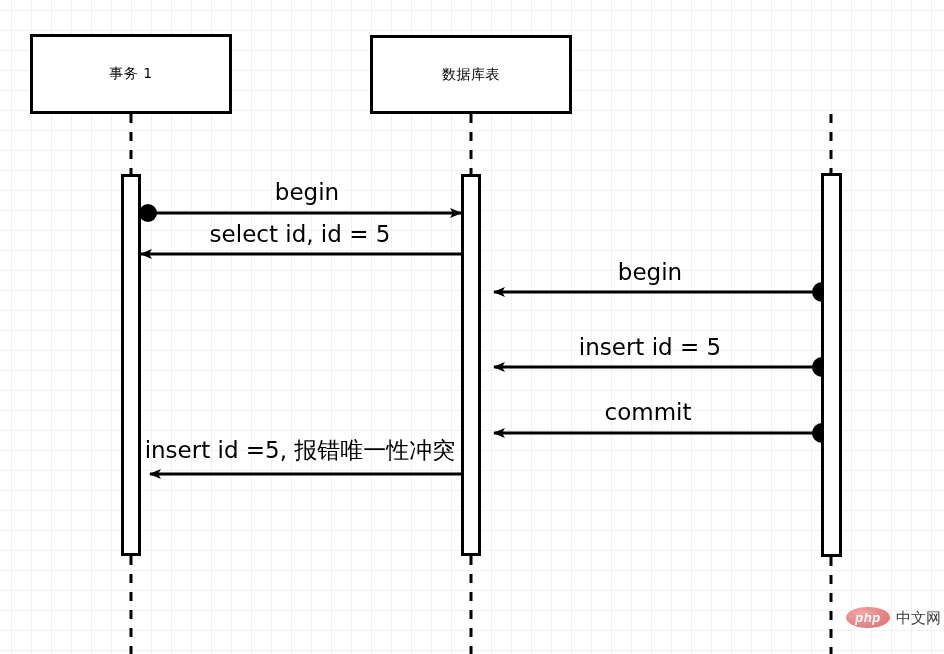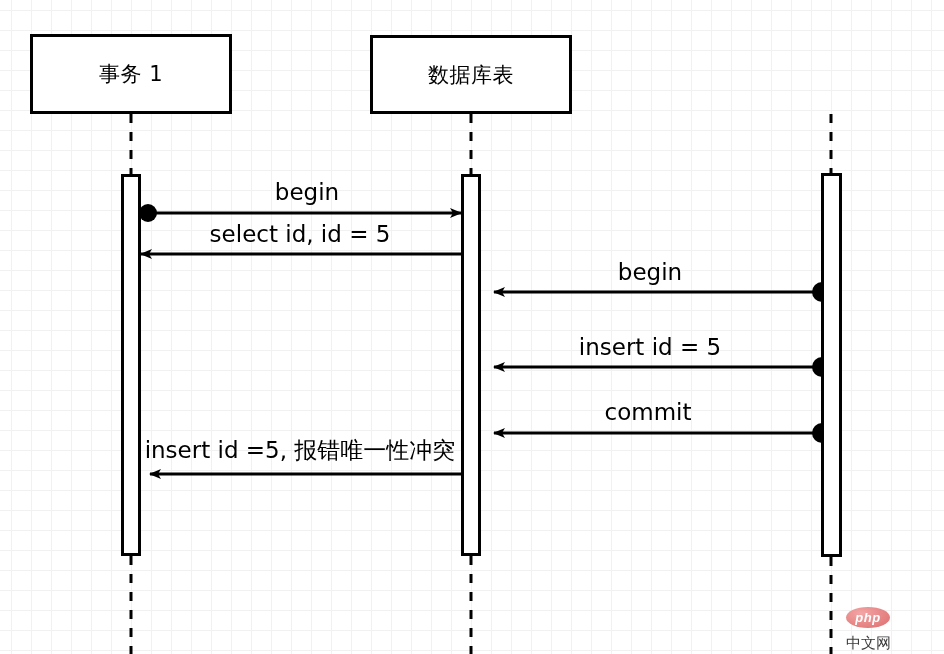--- a/index.html
+++ b/index.html
@@ -39,21 +39,21 @@
   .participant-box {
     position: absolute;
     box-sizing: border-box;
     background: #ffffff;
     border: 3px solid #000000;
     display: flex;
     align-items: center;
     justify-content: center;
   }
   .participant-label {
-    font-size: 21px;
+    font-size: 14px;
     color: #000000;
     letter-spacing: 0.5px;
     white-space: nowrap;
     font-family: "DejaVu Sans", "Liberation Sans", sans-serif;
   }
   .activation-bar {
     position: absolute;
     box-sizing: border-box;
     background: #ffffff;
     border: 3px solid #000000;
@@ -62,23 +62,22 @@
     position: absolute;
     font-size: 23px;
     color: #000000;
     white-space: nowrap;
     transform: translate(-50%, -100%);
     font-family: "DejaVu Sans", "Liberation Sans", sans-serif;
   }
   .watermark {
     position: absolute;
     display: flex;
-    align-items: flex-start;
+    align-items: flex-end;
     gap: 6px;
-    flex-direction: column;
   }
   .wm-logo {
     width: 44px;
     height: 21px;
     border-radius: 50%;
     background: radial-gradient(ellipse at 35% 30%, #f3a6a6 0%, #e98b8b 45%, #dd6d6d 100%);
     display: flex;
     align-items: center;
     justify-content: center;
   }

